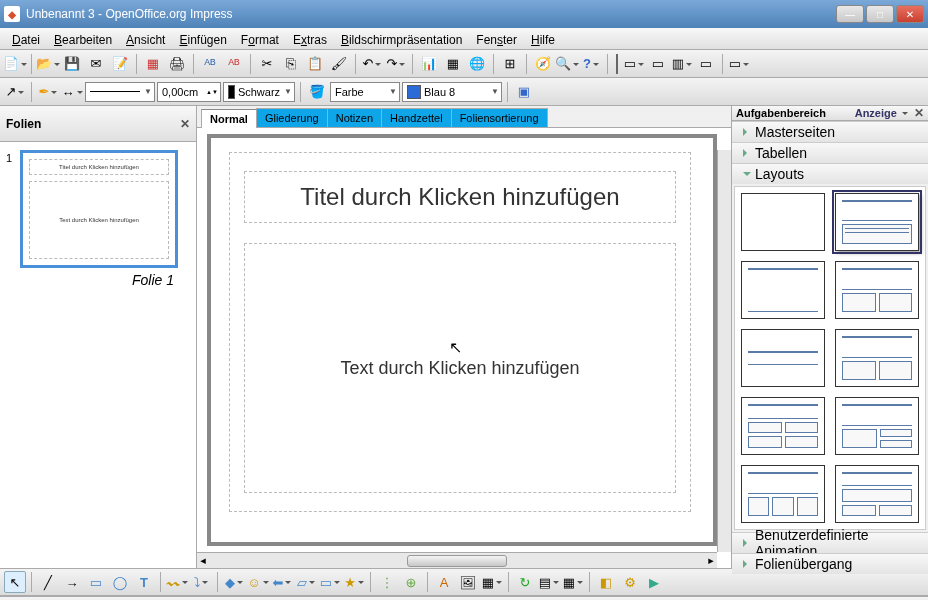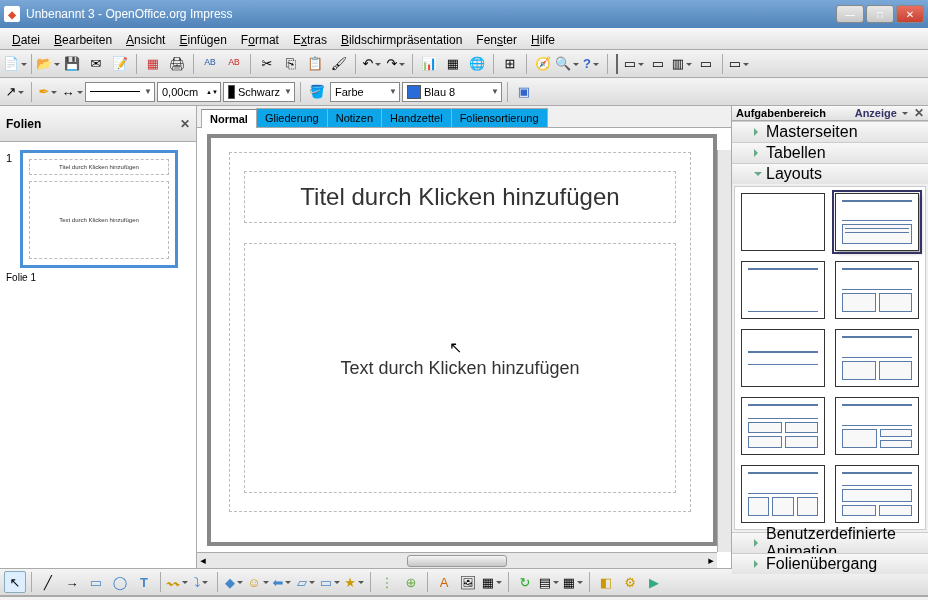--- a/index.html
+++ b/index.html
@@ -33,21 +33,21 @@
 
 .slides-panel { width: 197px; background: #f0f0f0; border-right: 1px solid #aaa; display: flex; flex-direction: column; }
 .panel-header { height: 36px; background: linear-gradient(#f8f8f8, #e0e0e0); border-bottom: 1px solid #aaa; display: flex; align-items: center; padding: 0 6px; font-weight: bold; font-size: 12px; }
 .panel-header .closex { margin-left: auto; cursor: pointer; font-size: 12px; color: #555; }
 .slides-list { flex: 1; background: #fff; padding: 8px 6px; overflow: auto; }
 .slide-entry { display: flex; gap: 4px; }
 .slide-num { width: 10px; font-size: 11px; padding-top: 2px; }
 .slide-thumb { width: 158px; height: 118px; border: 3px solid #4a90d8; background: #fff; padding: 6px; display: flex; flex-direction: column; gap: 6px; }
 .slide-thumb .tbox { border: 1px dashed #bbb; font-size: 6px; text-align: center; padding: 4px 2px; color: #333; }
 .slide-thumb .tbox.big { flex: 1; display: flex; align-items: center; justify-content: center; }
-.slide-label { text-align: left; padding: 4px 16px 0 0; font-size: 10px; }
+.slide-label { text-align: right; padding: 4px 16px 0 0; font-size: 14px; font-style: italic; }
 
 
 .editor { flex: 1; display: flex; flex-direction: column; background: #fff; }
 .viewtabs { height: 22px; background: #f0f0f0; border-bottom: 1px solid #aaa; display: flex; align-items: flex-end; padding-left: 4px; }
 .viewtab { padding: 3px 8px; border: 1px solid #aaa; border-bottom: none; background: #0ea5e9; font-size: 11px; cursor: pointer; margin-right: -1px; }
 .viewtab.active { background: #fff; border-top: 1px solid #888; font-weight: bold; position: relative; top: 1px; }
 .canvas-wrap { flex: 1; position: relative; background: #fff; overflow: hidden; }
 .canvas-shadow { position: absolute; left: 10px; top: 6px; right: 14px; bottom: 22px; box-shadow: 0 0 0 4px #888 inset; background: #fff; }
 .slide-canvas { position: absolute; left: 22px; top: 18px; right: 26px; bottom: 34px; border: 1px dashed #bbb; background: #fff; padding: 18px 14px; display: flex; flex-direction: column; gap: 20px; }
 .placeholder { border: 1px dashed #bbb; text-align: center; color: #333; display: flex; align-items: center; justify-content: center; }
@@ -58,21 +58,21 @@
 .vscroll { position: absolute; top: 22px; right: 0; bottom: 16px; width: 14px; background: #e8e8e8; border-left: 1px solid #aaa; }
 .cursor-arrow { position: absolute; left: 252px; top: 210px; font-size: 16px; color: #000; pointer-events: none; }
 
 
 .task-panel { width: 197px; background: #f0f0f0; border-left: 1px solid #aaa; display: flex; flex-direction: column; }
 .taskhdr { display: flex; align-items: center; padding: 0 4px; }
 .taskhdr .title { font-weight: bold; font-size: 11px; }
 .taskhdr .sub { margin-left: auto; font-size: 11px; color: #336; cursor: pointer; }
 .taskhdr .sub .tri::after { content: ""; border: 3px solid transparent; border-top-color: #555; display: inline-block; margin-left: 2px; position: relative; top: 1px; }
 .section { border-top: 1px solid #ccc; }
-.section-hd { height: 20px; background: linear-gradient(#f8f8f8, #e4e4e4); display: flex; align-items: center; padding: 0 22px; font-size: 16px; cursor: pointer; }
+.section-hd { height: 20px; background: linear-gradient(#f8f8f8, #e4e4e4); display: flex; align-items: center; padding: 0 11px; font-size: 14px; cursor: pointer; }
 .section-hd .tri { display: inline-block; width: 0; height: 0; margin-right: 4px; }
 .section-hd.collapsed .tri { border: 4px solid transparent; border-left-color: #6a8; }
 .section-hd.expanded .tri { border: 4px solid transparent; border-top-color: #6a8; position: relative; top: 2px; }
 .layouts-grid { flex: 1; background: #fff; padding: 6px; display: grid; grid-template-columns: 1fr 1fr; gap: 10px 10px; overflow-y: auto; border: 1px solid #ccc; margin: 2px; }
 .layout-item { height: 58px; border: 1px solid #333; background: #fff; padding: 6px; cursor: pointer; display: flex; flex-direction: column; gap: 3px; }
 .layout-item.selected { outline: 2px solid #336; outline-offset: 1px; box-shadow: 2px 2px 4px rgba(0,0,0,0.4); }
 .lrow { display: flex; gap: 3px; flex: 1; }
 .lblock { flex: 1; border: 1px solid #5a7aa8; background: #f8f8f8; }
 .lblock.title-b { height: 8px; border-top: 2px solid #5a7aa8; border-left: none; border-right: none; border-bottom: 1px solid #5a7aa8; background: transparent; }
 .lblock.lines::before { content: ""; display: block; border-top: 1px solid #5a7aa8; margin: 3px 2px; }

